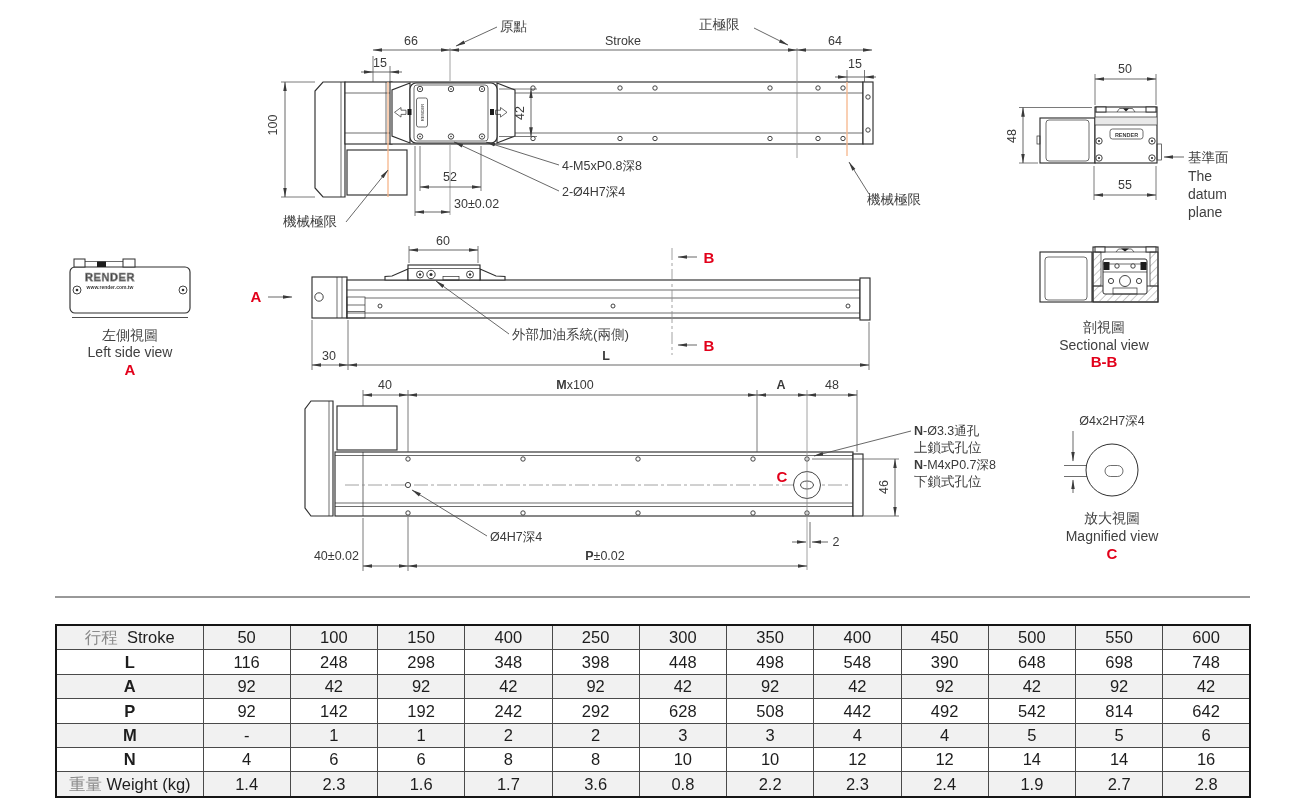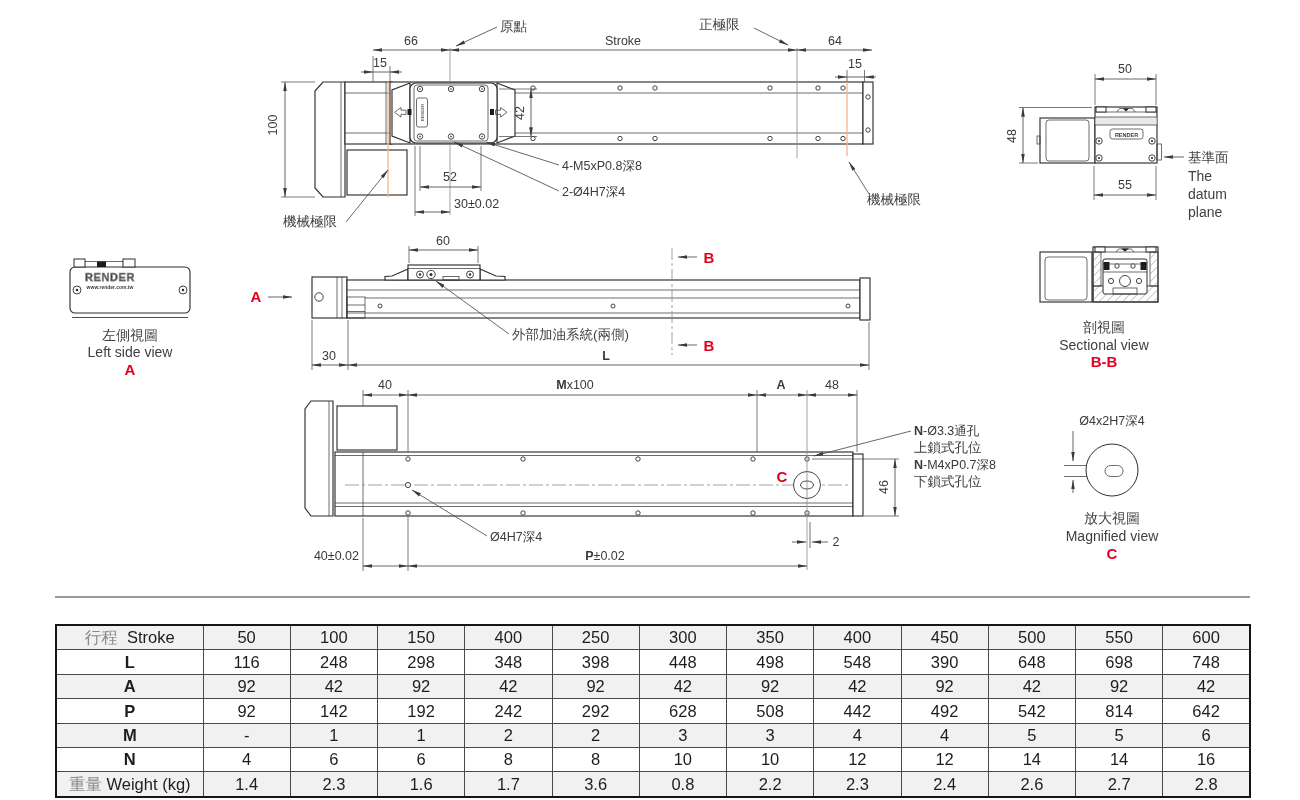--- a/index.html
+++ b/index.html
@@ -485,19 +485,19 @@
           <td><span class="cjk">重量</span> Weight (kg)</td>
           <td>1.4</td>
           <td>2.3</td>
           <td>1.6</td>
           <td>1.7</td>
           <td>3.6</td>
           <td>0.8</td>
           <td>2.2</td>
           <td>2.3</td>
           <td>2.4</td>
-          <td>2.6</td>
+          <td>1.9</td>
           <td>2.7</td>
           <td>2.8</td>
         </tr>
       </tbody>
 </table>
 </div>
 
 </body></html>

